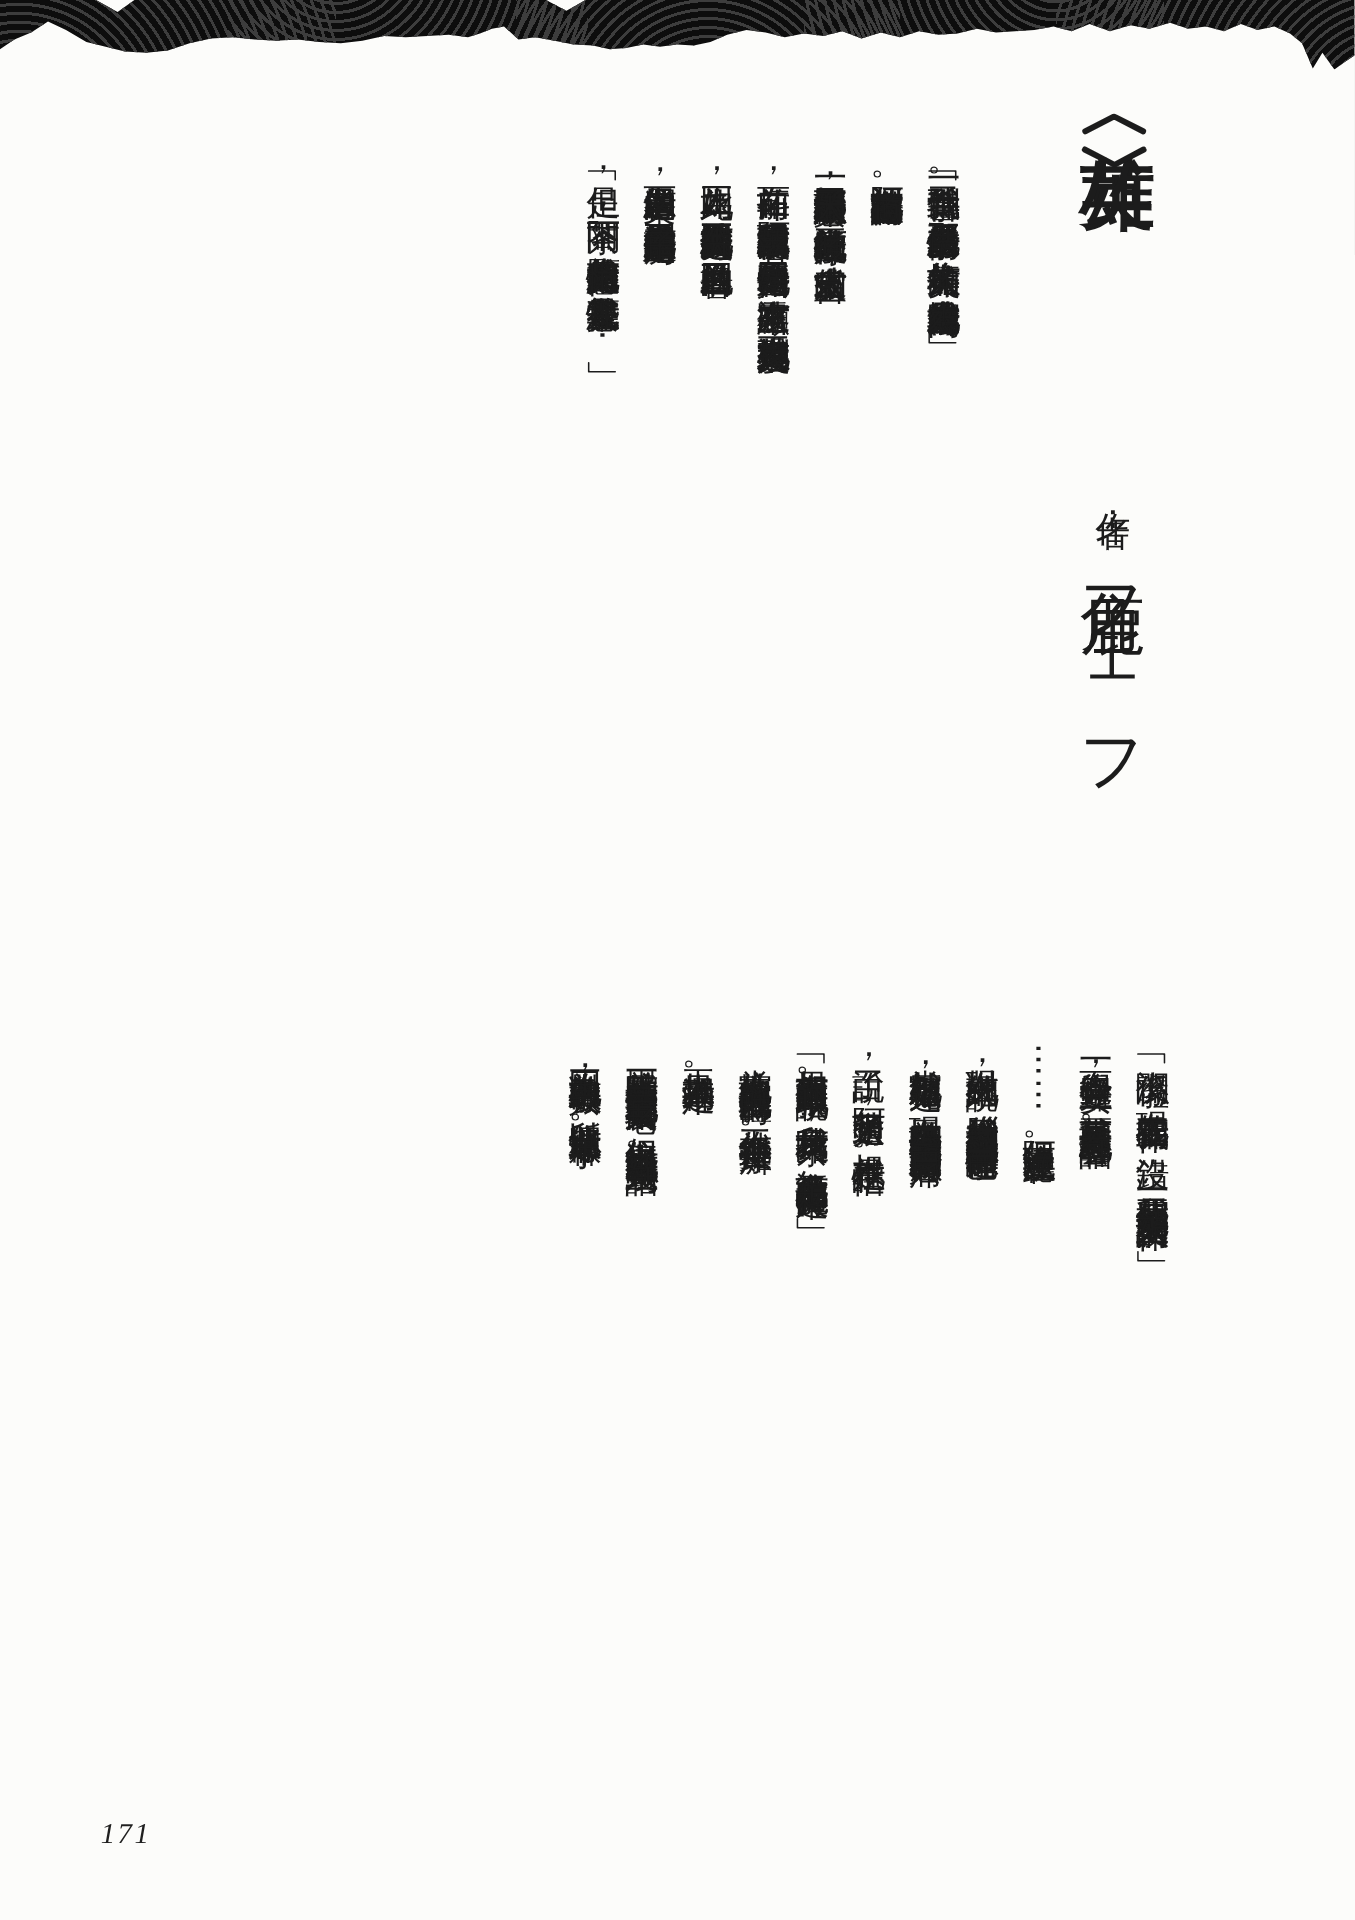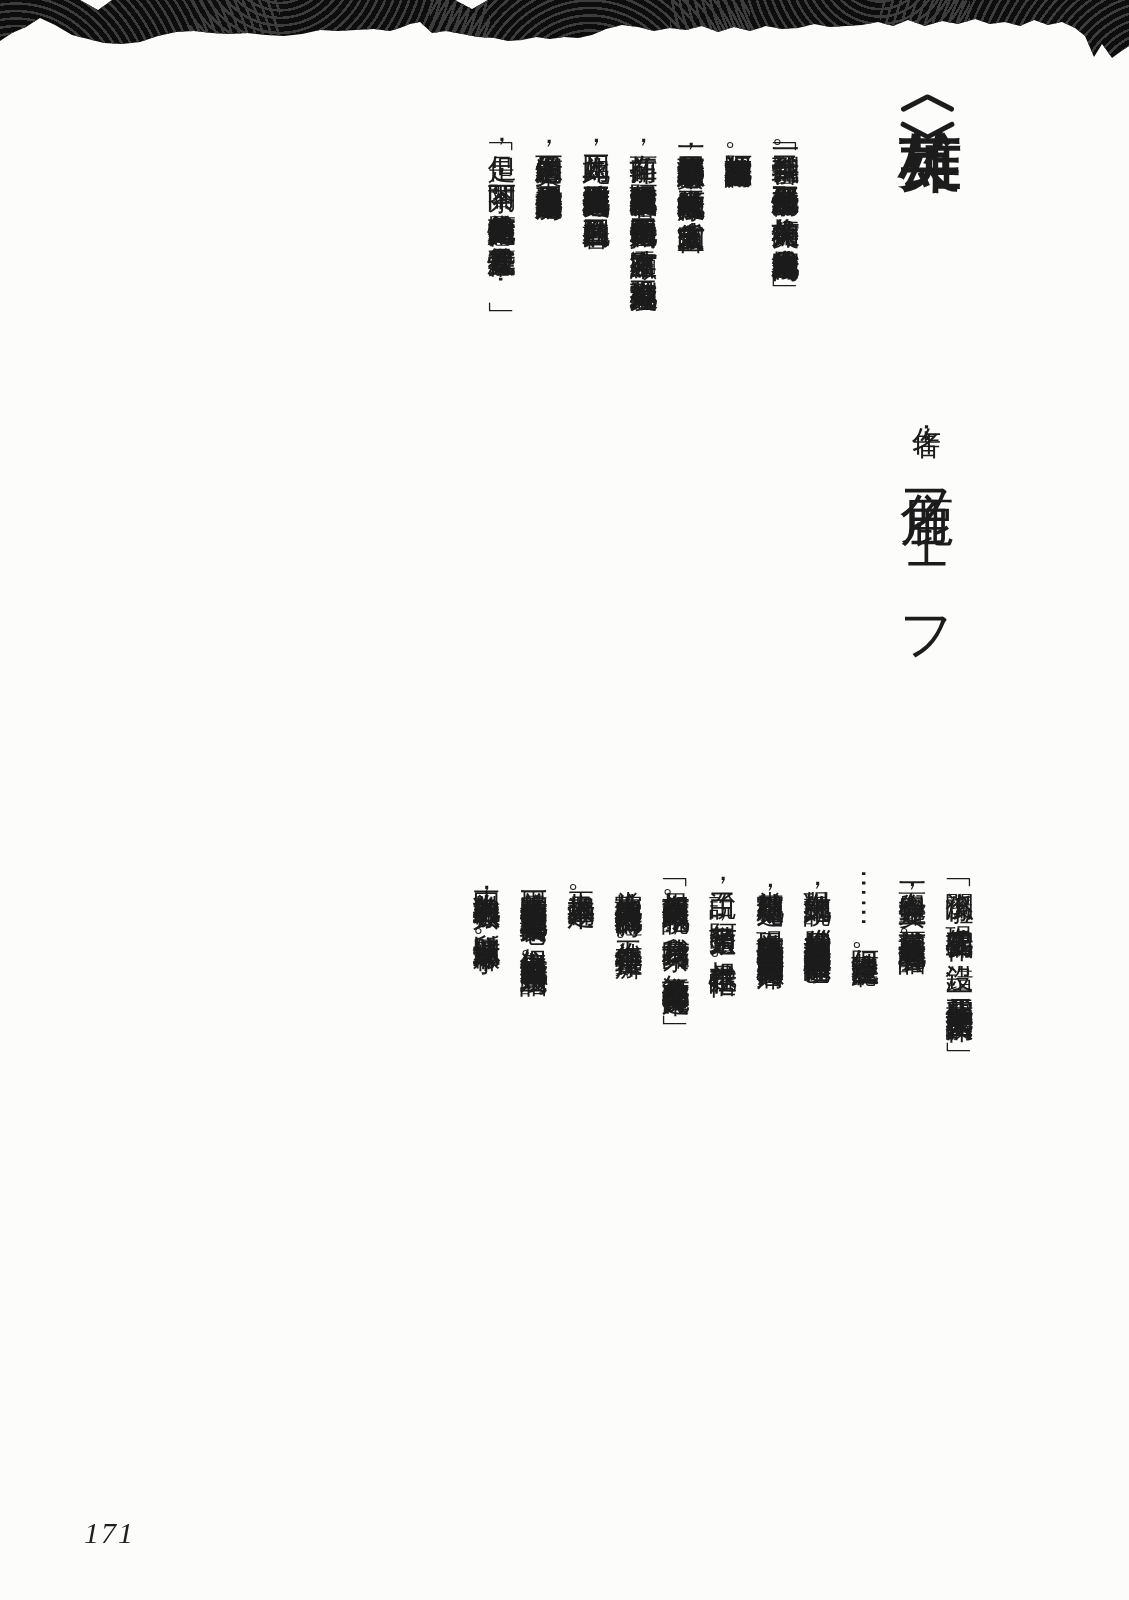--- a/index.html
+++ b/index.html
@@ -61,21 +61,21 @@
   .upper{
     top:96px;right:320px;height:678px;
     font-size:28px;line-height:47.3px;letter-spacing:0.3px;
   }
   .lower{
     top:832px;right:146px;height:702px;
     font-size:28px;line-height:47.3px;letter-spacing:1.2px;
   }
   .page-number{
     position:absolute;left:84px;top:1516px;
-    font-style:italic;font-size:30px;letter-spacing:2px;color:#1f1f1f;
+    font-style:italic;font-size:24px;letter-spacing:2px;color:#1f1f1f;
     font-family:"Liberation Serif","DejaVu Serif",serif;
   }
 </style>
 </head>
 <body>
 
 <div class="page">
 
   <div class="band"></div>
 

